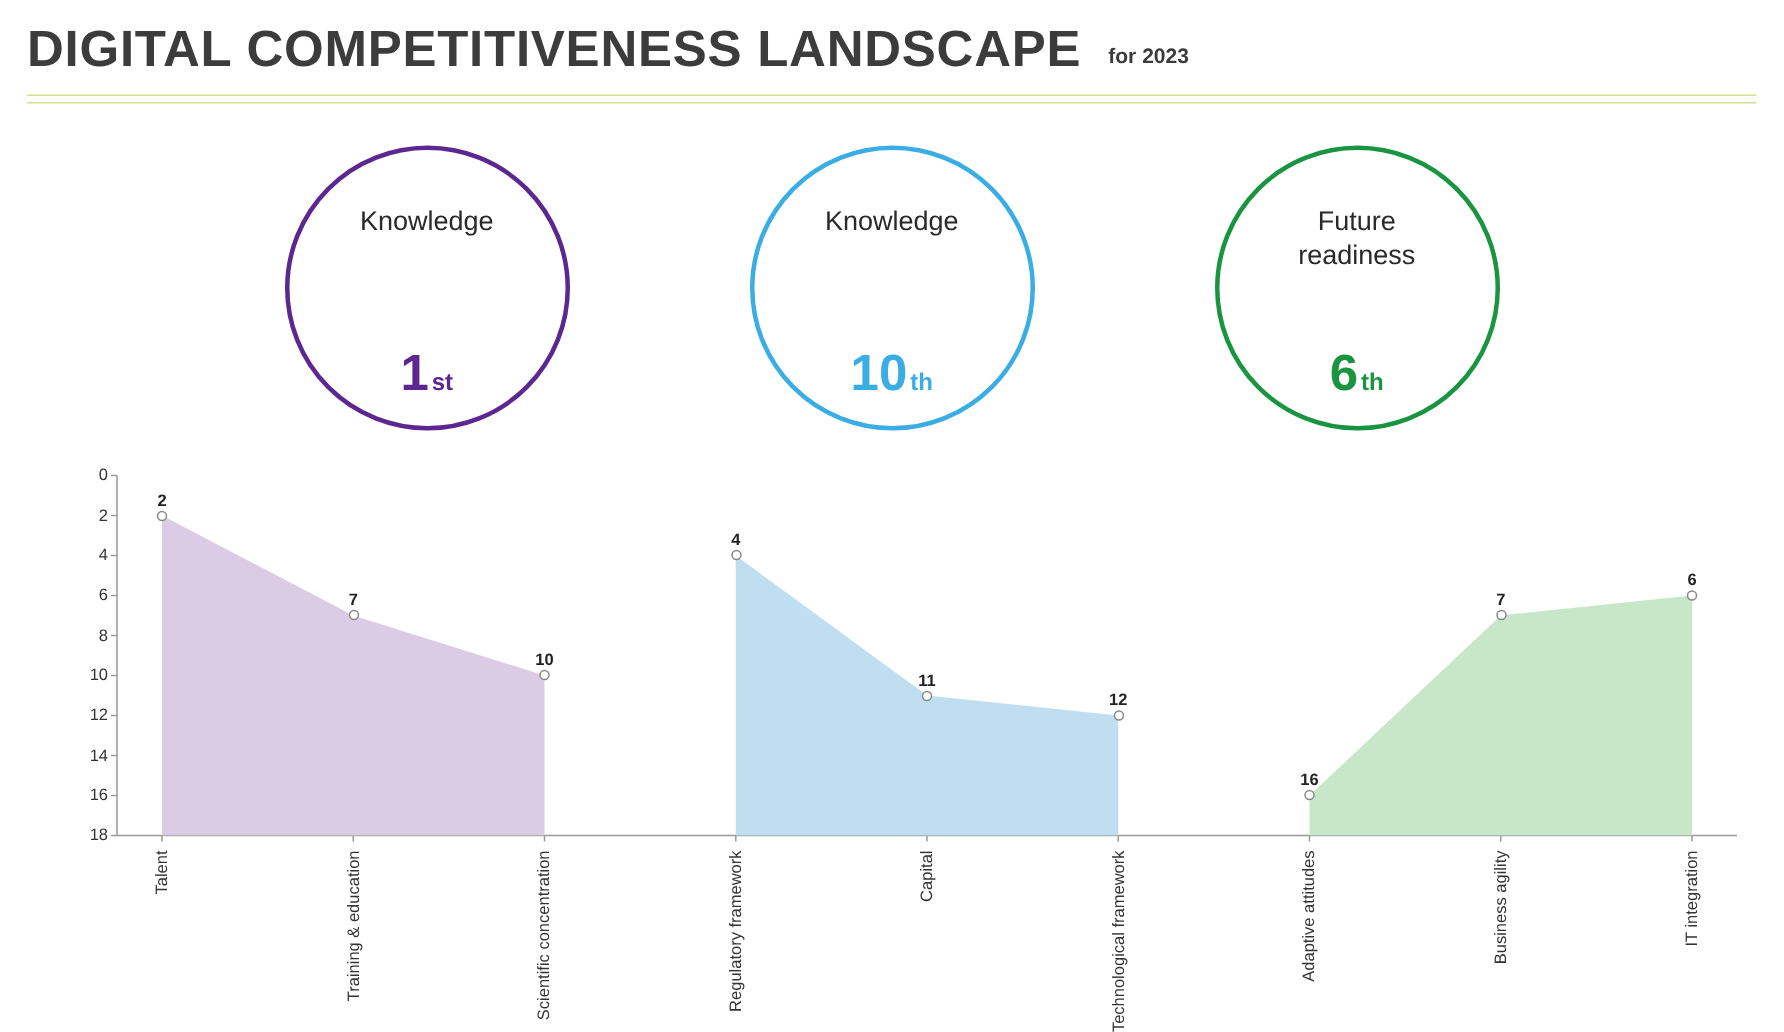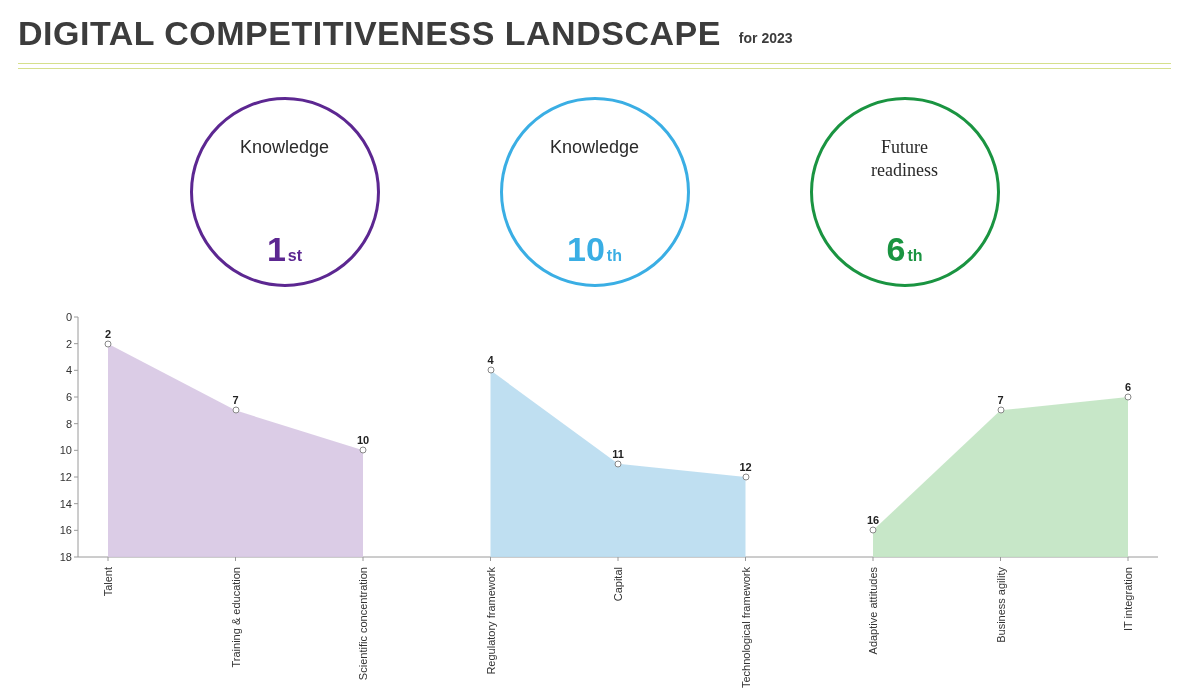--- a/index.html
+++ b/index.html
@@ -154,21 +154,21 @@
       </div>
     </div>
     <div class="circle c-tech">
       <div class="label">Knowledge</div>
       <div class="rank">
         <span class="rank-num">10</span>
         <span class="rank-ord">th</span>
       </div>
     </div>
     <div class="circle c-future">
-      <div class="label" style="white-space:pre-line;font-family:Liberation Serif, serif;">Future
+      <div class="label" style="white-space:pre-line;">Future
 readiness</div>
       <div class="rank">
         <span class="rank-num">6</span>
         <span class="rank-ord">th</span>
       </div>
     </div>
   </div>
 
   <div class="chart-wrap" id="chart-wrap">
     <svg id="chart-svg" width="1150" height="380">

